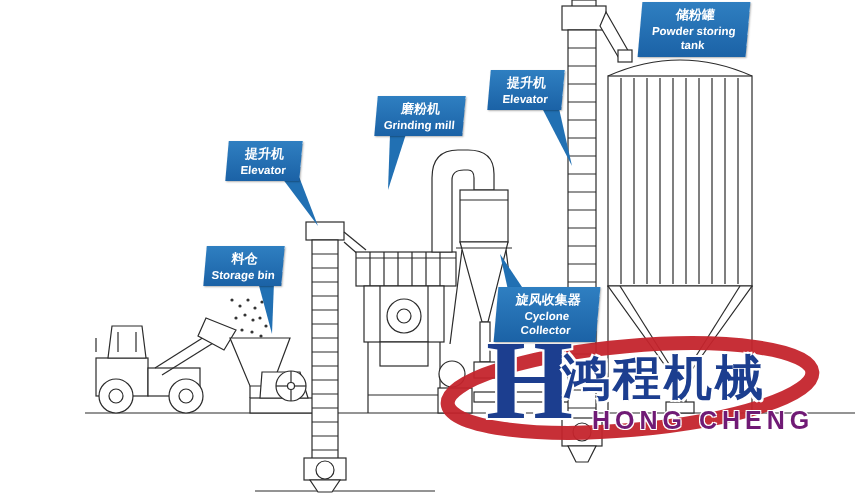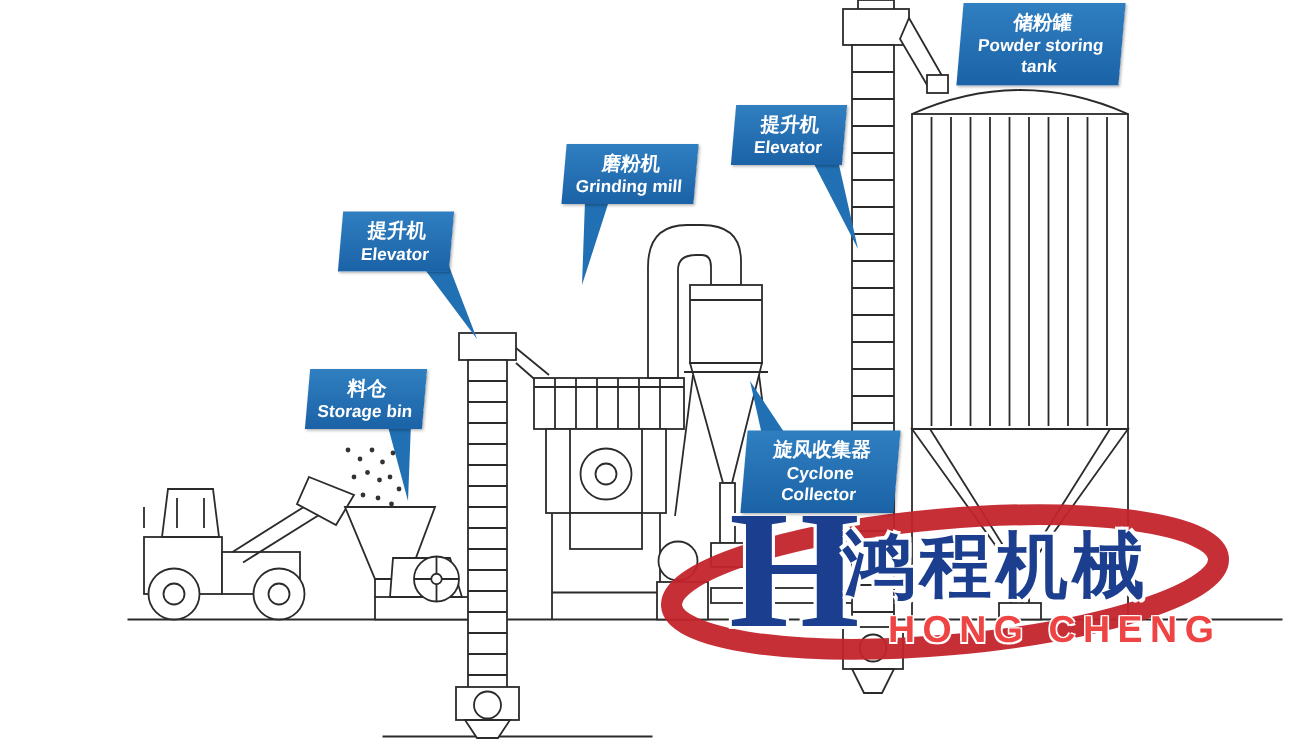--- a/index.html
+++ b/index.html
@@ -29,21 +29,21 @@
     font-size:112px; font-weight:bold; line-height:1; color:#1c3e8f;
     text-shadow:2px 2px 0 #fff,-2px -2px 0 #fff,2px -2px 0 #fff,-2px 2px 0 #fff;
   }
   .wm-zh {
     position:absolute; left:122px; top:24px;
     font-size:48px; font-weight:bold; line-height:1; color:#1c3e8f; letter-spacing:3px;
     text-shadow:2px 2px 0 #fff,-2px -2px 0 #fff,2px -2px 0 #fff,-2px 2px 0 #fff;
   }
   .wm-en {
     position:absolute; left:152px; top:78px;
-    font-size:25px; font-weight:bold; line-height:1; color:#ef4444; letter-spacing:5px;
+    font-size:25px; font-weight:bold; line-height:1; color:#701a75; letter-spacing:5px;
     text-shadow:1px 1px 0 #fff,-1px -1px 0 #fff,1px -1px 0 #fff,-1px 1px 0 #fff;
   }
 </style>
 </head>
 <body>
 
 <div class="canvas">
 
   <svg class="machinery" width="864" height="496" viewBox="0 0 864 496">
     <g stroke="#2b2b2b" stroke-width="1.2" fill="none">

